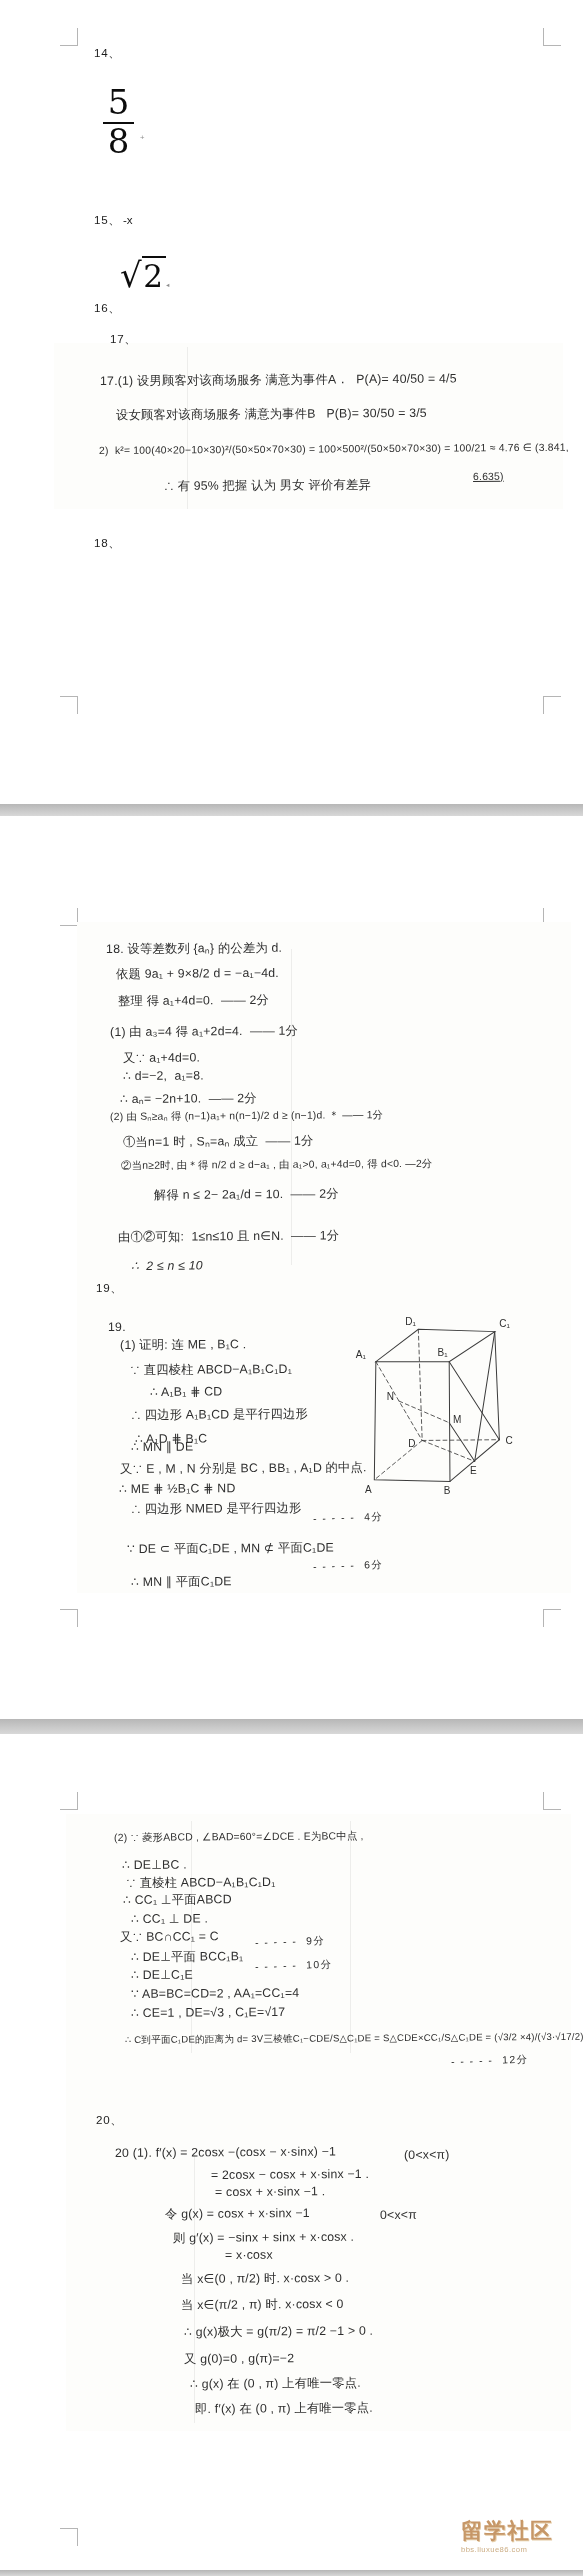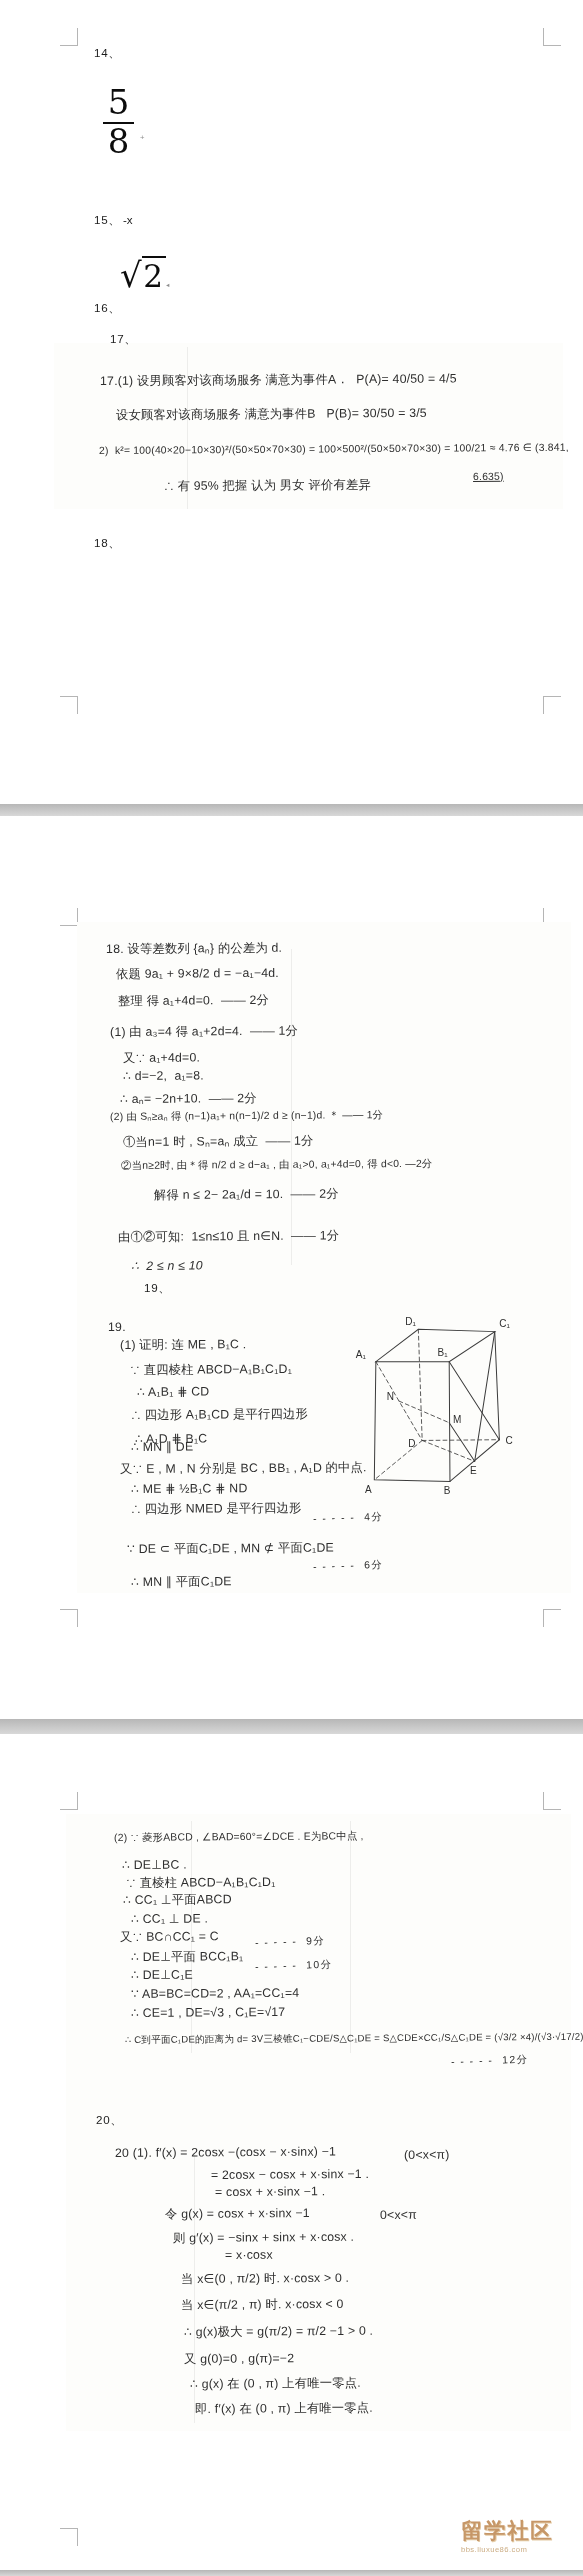--- a/index.html
+++ b/index.html
@@ -107,30 +107,30 @@
   <div class="hw" style="left:123px;top:1050px;">又∵ a₁+4d=0.</div>
   <div class="hw" style="left:123px;top:1069px;">∴ d=−2,  a₁=8.</div>
   <div class="hw" style="left:120px;top:1090px;">∴ aₙ= −2n+10.  —— 2分</div>
   <div class="hw sm" style="left:110px;top:1109px;">(2) 由 Sₙ≥aₙ 得 (n−1)a₁+ n(n−1)/2 d ≥ (n−1)d. ＊ —— 1分</div>
   <div class="hw" style="left:123px;top:1133px;">①当n=1 时 , Sₙ=aₙ 成立  —— 1分</div>
   <div class="hw sm" style="left:121px;top:1159px;">②当n≥2时, 由＊得 n/2 d ≥ d−a₁ , 由 a₁&gt;0, a₁+4d=0, 得 d&lt;0. —2分</div>
   <div class="hw" style="left:154px;top:1187px;">解得 n ≤ 2− 2a₁/d = 10.  —— 2分</div>
   <div class="hw" style="left:131px;top:1259px;font-style:italic;">∴  2 ≤ n ≤ 10</div>
   <div class="hw" style="left:118px;top:1229px;">由①②可知:  1≤n≤10 且 n∈N.  —— 1分</div>
 
-  <span class="plabel" style="left:96px;top:1281px;margin-left:48px;">19、</span>
+  <span class="plabel" style="left:96px;top:1281px;">19、</span>
 
   <div class="hw" style="left:108px;top:1320px;">19.</div>
   <div class="hw" style="left:120px;top:1337px;">(1) 证明: 连 ME , B₁C .</div>
   <div class="hw" style="left:130px;top:1362px;">∵ 直四棱柱 ABCD−A₁B₁C₁D₁</div>
-  <div class="hw" style="left:137px;top:1385px;">∴ A₁B₁ ⋕ CD</div>
+  <div class="hw" style="left:150px;top:1385px;">∴ A₁B₁ ⋕ CD</div>
   <div class="hw" style="left:131px;top:1407px;">∴ 四边形 A₁B₁CD 是平行四边形</div>
   <div class="hw" style="left:135px;top:1432px;">∴ A₁D ⋕ B₁C</div>
   <div class="hw" style="left:120px;top:1461px;">又∵ E , M , N 分别是 BC , BB₁ , A₁D 的中点.</div>
-  <div class="hw" style="left:131px;top:1482px;">∴ ME ⋕ ½B₁C ⋕ ND</div>
+  <div class="hw" style="left:119px;top:1482px;">∴ ME ⋕ ½B₁C ⋕ ND</div>
   <div class="hw" style="left:131px;top:1501px;">∴ 四边形 NMED 是平行四边形</div>
   <div class="mk" style="left:313px;top:1511px;">- - - - -  4分</div>
   <div class="hw" style="left:131px;top:1440px;">∴ MN ∥ DE</div>
   <div class="hw" style="left:127px;top:1541px;">∵ DE ⊂ 平面C₁DE , MN ⊄ 平面C₁DE</div>
   <div class="mk" style="left:313px;top:1559px;">- - - - -  6分</div>
   <div class="hw" style="left:131px;top:1574px;">∴ MN ∥ 平面C₁DE</div>
 
   <svg class="fig" viewBox="0 0 250 250">
     <path d="M62,67 L157,67 L216,28 L117,25 Z"></path>
     <path d="M62,67 L60,220 L158,222 L157,67"></path>

